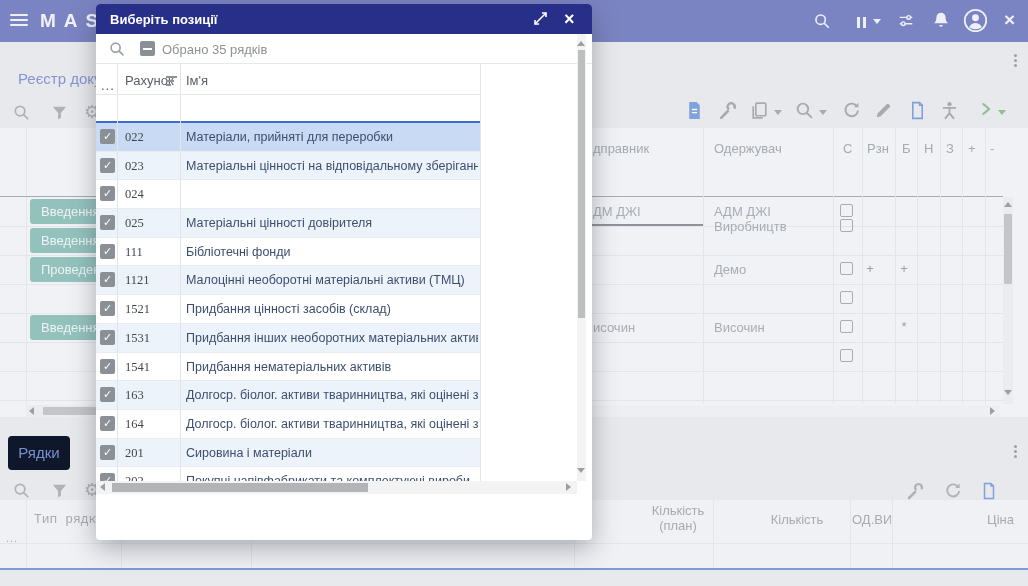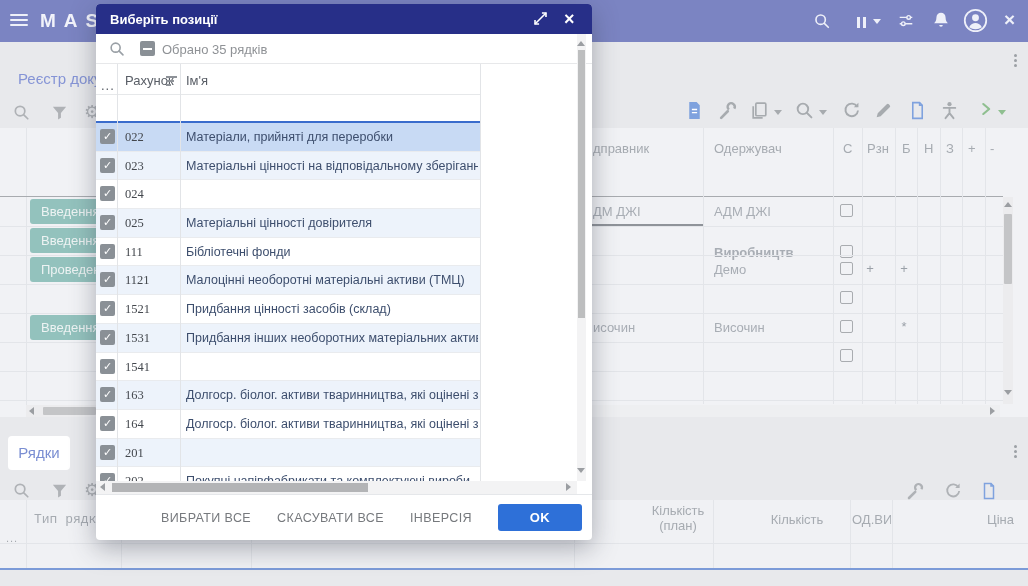--- a/index.html
+++ b/index.html
@@ -46,21 +46,21 @@
 
   
   .sb-track{position:absolute;background:#ececee;}
   .sb-thumb{position:absolute;background:#c4c5c7;border-radius:1px;cursor:pointer;}
   .tri{position:absolute;width:0;height:0;}
   .tri.l{border-top:4px solid transparent;border-bottom:4px solid transparent;border-right:5px solid #9b9ea2;}
   .tri.r{border-top:4px solid transparent;border-bottom:4px solid transparent;border-left:5px solid #9b9ea2;}
   .tri.u{border-left:4px solid transparent;border-right:4px solid transparent;border-bottom:5px solid #9b9ea2;}
   .tri.d{border-left:4px solid transparent;border-right:4px solid transparent;border-top:5px solid #9b9ea2;}
 
-  .chip{position:absolute;left:8px;top:436px;width:62px;height:34px;background:#ffffff;border-radius:4px;
+  .chip{position:absolute;left:8px;top:436px;width:62px;height:34px;background:#0f172a;border-radius:4px;
         color:#7a8ed2;font-size:15px;text-align:center;line-height:34px;cursor:pointer;}
   .bgrid{position:absolute;left:0;top:500px;width:1028px;height:70px;background:#f0f1f4;border-bottom:2px solid #7c9bd8;overflow:hidden;}
 
   
   .modal{position:absolute;left:96px;top:4px;width:496px;height:536px;background:#ffffff;border-radius:4px;
          box-shadow:0 8px 26px rgba(50,55,70,.38);z-index:10;overflow:hidden;}
   .mhead{position:absolute;left:0;top:0;width:100%;height:30px;background:#272f88;color:#fff;}
   .mtitle{position:absolute;left:14px;top:8px;font-size:13px;font-weight:bold;}
   .mico{position:absolute;color:#fff;cursor:pointer;}
   .msearchrow{position:absolute;left:0;top:30px;width:100%;height:30px;border-bottom:1px solid #e7e8ea;}
@@ -278,21 +278,21 @@
       <div class="vl" style="left: 360px; top: 0px; height: 276px;"></div>
       <div class="vl" style="left: 382px; top: 0px; height: 276px;"></div>
       <div class="vl" style="left: 405px; top: 0px; height: 276px;"></div>
       <div class="drow" style="top: 69px;">
         <div class="dtext s">ДМ ДЖІ</div>
         <div class="dtext r">АДМ ДЖІ</div>
         <div class="gcb"></div>
         <div class="focusline"></div>
       </div>
       <div class="hl" style="left: 0px; top: 98px; width: 423px;"></div>
-      <div class="drow" style="top: 110px; font-weight: bold;">
+      <div class="drow" style="top: 84px;">
         <div class="dtext r">Виробництв</div>
         <div class="gcb"></div>
       </div>
       <div class="hl" style="left: 0px; top: 127px; width: 423px;"></div>
       <div class="drow" style="top: 127px;">
         <div class="dtext r">Демо</div>
         <div class="gcb"></div>
         <div class="dmark rzn">+</div>
         <div class="dmark b">+</div>
       </div>
@@ -458,40 +458,42 @@
             <div class="chk">✓</div>
           </div>
           <div class="acct">1531</div>
           <div class="namec">Придбання інших необоротних матеріальних активів</div>
         </div>
         <div class="mrow">
           <div class="mcb">
             <div class="chk">✓</div>
           </div>
           <div class="acct">1541</div>
+          <div class="namec">Придбання нематеріальних активів</div>
         </div>
         <div class="mrow alt">
           <div class="mcb">
             <div class="chk">✓</div>
           </div>
           <div class="acct">163</div>
           <div class="namec">Долгоср. біолог. активи тваринництва, які оцінені за сп</div>
         </div>
         <div class="mrow">
           <div class="mcb">
             <div class="chk">✓</div>
           </div>
           <div class="acct">164</div>
           <div class="namec">Долгоср. біолог. активи тваринництва, які оцінені за пе</div>
         </div>
         <div class="mrow alt">
           <div class="mcb">
             <div class="chk">✓</div>
           </div>
           <div class="acct">201</div>
+          <div class="namec">Сировина і матеріали</div>
         </div>
         <div class="mrow">
           <div class="mcb">
             <div class="chk">✓</div>
           </div>
           <div class="acct">202</div>
           <div class="namec">Покупні напівфабрикати та комплектуючі вироби</div>
         </div>
       </div>
     <div id="modal-lines">
@@ -502,21 +504,15 @@
     <div class="mvscroll">
       <span class="tri u" style="left:0px;top:7px;"></span>
       <div class="mvthumb"></div>
       <span class="tri d" style="left:0px;top:434px;"></span>
     </div>
     <div class="mhscroll">
       <span class="tri l" style="left:4px;top:2px;"></span>
       <div class="mhthumb"></div>
       <span class="tri r" style="left:470px;top:2px;"></span>
     </div>
-    <div class="mfooter">
-      <span class="txtbtn">ВИБРАТИ ВСЕ</span>
-      <span class="txtbtn">СКАСУВАТИ ВСЕ</span>
-      <span class="txtbtn">ІНВЕРСІЯ</span>
-      <span class="okbtn">OK</span>
-    </div>
   </div>
 
 </div>
 
 </body></html>

